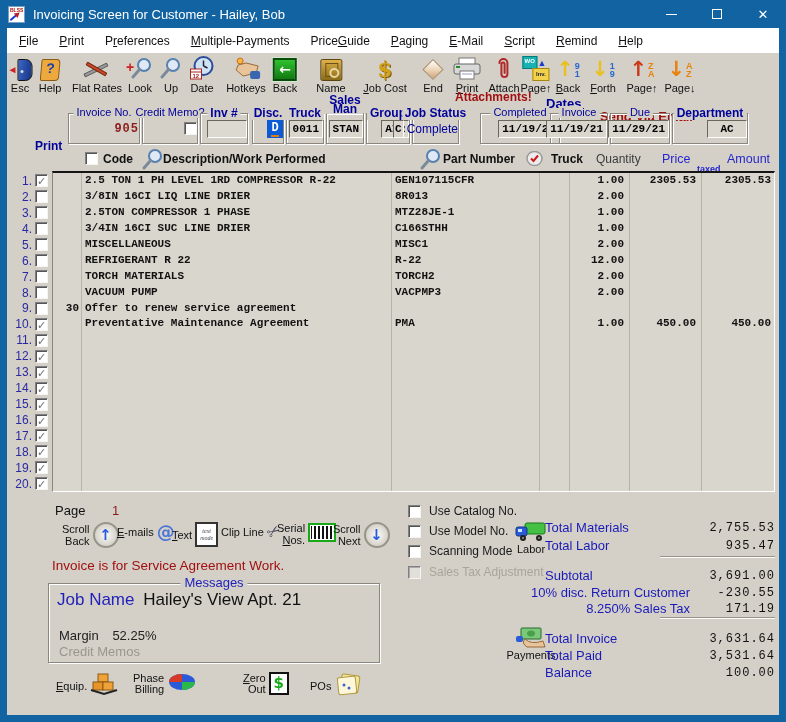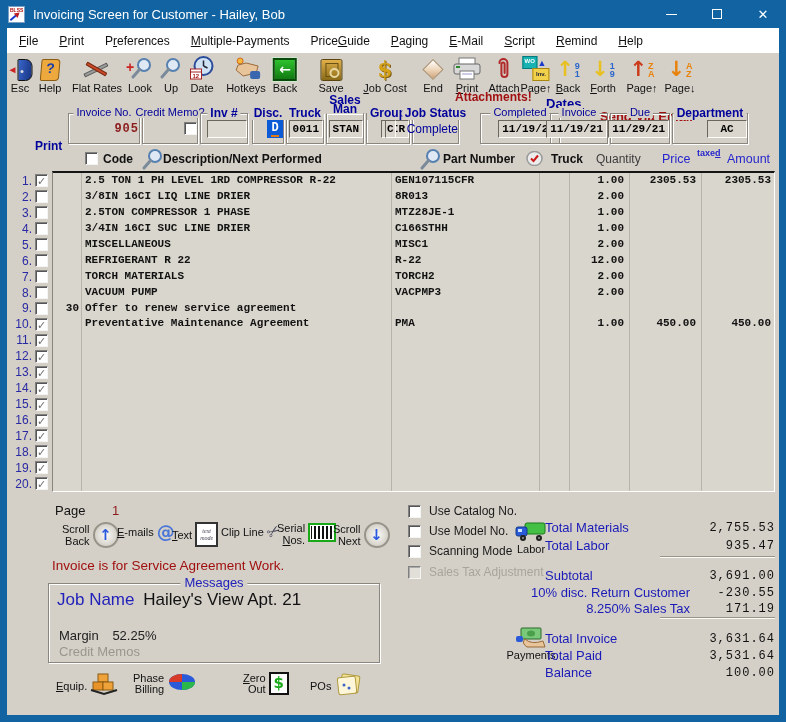--- a/index.html
+++ b/index.html
@@ -199,21 +199,21 @@
           <span class="i-bgrn">←</span>
         </span>
         <span class="tlbl">Back</span>
       </div>
       <div class="tbtn" style="left: 331px;">
         <span class="icn">
           <span class="i-safe">
             <i></i>
           </span>
         </span>
-        <span class="tlbl">Save</span>
+        <span class="tlbl">Name</span>
       </div>
       <div class="tbtn" style="left: 385px;">
         <span class="icn">
           <span class="i-dol">$</span>
         </span>
         <span class="tlbl"><u>J</u>ob Cost</span>
       </div>
       <div class="tbtn" style="left: 433px;">
         <span class="icn">
           <span class="i-dia"></span>
@@ -316,21 +316,21 @@
     <span class="sunk">0011</span>
   </div>
   <div class="fset" style="left:326px;width:38px;">
     <span class="leg lbd" style="top:-18px;text-align:center;line-height:9px;"><span>Sales</span><br><span>Man</span></span>
     <span class="sunk">STAN</span>
   </div>
   <div class="fset" style="left:366px;width:44px;">
     <span class="leg lbd">Group</span>
     <span class="sunk">AIR</span>
   </div>
-  <div class="fset" style="left:412px;width:47px;gap:11px;">
+  <div class="fset" style="left:412px;width:47px;gap:3px;">
     <span class="leg lbd">Job Status</span>
     <span class="sunk" style="width:14px;padding:0 1px;">C</span>
     <span style="font:12px 'Liberation Sans',sans-serif;color:#00009a;">Complete</span>
   </div>
   <div class="fset" style="left:480px;width:80px;">
     <span class="leg lgt">Completed</span>
     <span class="sunk">11/19/21</span>
   </div>
   <div class="fset" style="left:550px;width:58px;">
     <span class="leg lgt">Invoice</span>
@@ -345,34 +345,34 @@
     <span class="sunk" style="width:40px;">AC</span>
   </div>
 
   <div id="thead">
     <span class="cb" style="position:absolute;left:33px;top:4px;"></span>
     <span class="th" style="left:51px;top:4px;">Code</span>
     <span style="position:absolute;left:88px;top:0;"><svg width="26" height="23">
           <circle cx="15" cy="8" r="6" fill="#dfe9f6" stroke="#5580b0" stroke-width="2"></circle>
           <line x1="10.5" y1="12.5" x2="4" y2="20" stroke="#7a8a9a" stroke-width="3" stroke-linecap="round"></line>
         </svg></span>
-    <span class="th" style="left:111px;top:4px;">Description/Next Performed</span>
+    <span class="th" style="left:111px;top:4px;">Description/Work Performed</span>
     <span style="position:absolute;left:366px;top:0;"><svg width="26" height="23">
           <circle cx="15" cy="8" r="6" fill="#dfe9f6" stroke="#5580b0" stroke-width="2"></circle>
           <line x1="10.5" y1="12.5" x2="4" y2="20" stroke="#7a8a9a" stroke-width="3" stroke-linecap="round"></line>
         </svg></span>
     <span class="th" style="left:391px;top:4px;">Part Number</span>
     <span style="position:absolute;left:474px;top:3px;"><svg width="17" height="15">
           <ellipse cx="8.5" cy="7.5" rx="7.5" ry="7" fill="#ececec" stroke="#9a9a9a" stroke-width="1.5"></ellipse>
           <path d="M5 7.5 L7.5 10 L12 4.5" fill="none" stroke="#cc1a1a" stroke-width="2"></path>
         </svg></span>
     <span class="th" style="left:499px;top:4px;">Truck</span>
     <span class="th" style="left:544px;top:4px;font-weight:normal;color:#3c3c3c;">Quantity</span>
     <span class="th" style="left:610px;top:4px;font-weight:normal;color:#2626cc;font-size:12.5px;">Price</span>
-    <span class="th" id="taxed" style="left:645px;top:0;font-size:9px;color:#2626cc;">taxe<u>d</u></span>
+    <span class="th" id="taxed" style="left:645px;top:16px;font-size:9px;color:#2626cc;">taxe<u>d</u></span>
     <span class="th" style="left:675px;top:4px;font-weight:normal;color:#2626cc;font-size:12.5px;">Amount</span>
   </div>
 
   <div id="rownums">
       <div class="nrow">
         <span class="num">1.</span>
         <span class="cb checked"></span>
       </div>
       <div class="nrow">
         <span class="num">2.</span>

